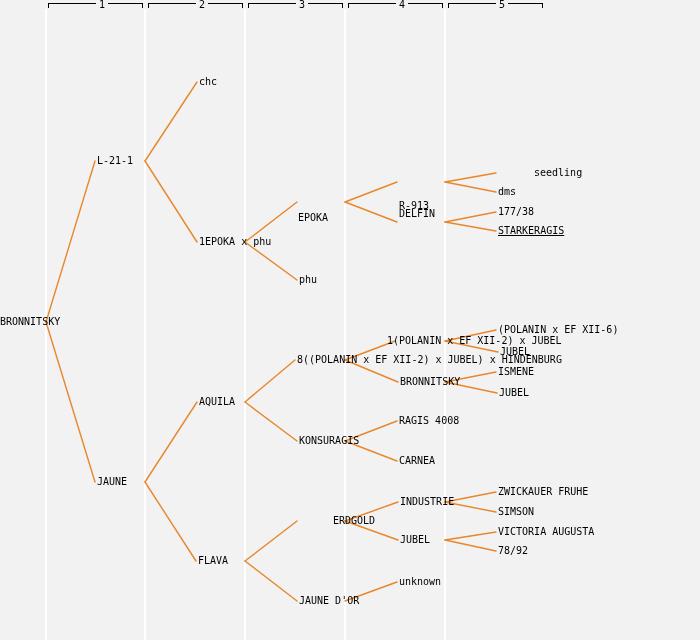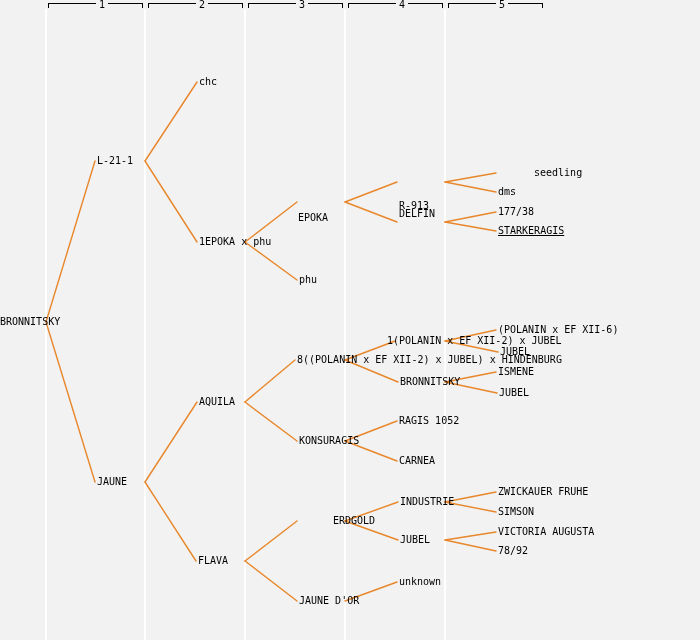--- a/index.html
+++ b/index.html
@@ -86,21 +86,21 @@
       <div class="node" style="left: 298px; top: 196px; margin-top: 16px;">EPOKA</div>
       <div class="node" style="left: 299px; top: 274px;">phu</div>
       <div class="node" style="left: 297px; top: 354px;">8((POLANIN x EF XII-2) x JUBEL) x HINDENBURG</div>
       <div class="node" style="left: 299px; top: 435px;">KONSURAGIS</div>
       <div class="node" style="left: 302px; top: 515px; margin-left: 31px;">ERDGOLD</div>
       <div class="node" style="left: 299px; top: 595px;">JAUNE D'OR</div>
       <div class="node" style="left: 399px; top: 176px; margin-top: 24px;">R-913</div>
       <div class="node" style="left: 399px; top: 208px; text-align: center;">DELFIN</div>
       <div class="node" style="left: 387px; top: 335px;">1(POLANIN x EF XII-2) x JUBEL</div>
       <div class="node" style="left: 400px; top: 376px;">BRONNITSKY</div>
-      <div class="node" style="left: 399px; top: 415px;">RAGIS 1052</div>
+      <div class="node" style="left: 399px; top: 415px;">RAGIS 4008</div>
       <div class="node" style="left: 399px; top: 455px;">CARNEA</div>
       <div class="node" style="left: 400px; top: 496px;">INDUSTRIE</div>
       <div class="node" style="left: 400px; top: 534px;">JUBEL</div>
       <div class="node" style="left: 399px; top: 576px;">unknown</div>
       <div class="node" style="left: 498px; top: 167px; margin-left: 36px;">seedling</div>
       <div class="node" style="left: 498px; top: 186px;">dms</div>
       <div class="node" style="left: 498px; top: 206px;">177/38</div>
       <div class="node" style="left: 498px; top: 225px; text-decoration: underline;">STARKERAGIS</div>
       <div class="node" style="left: 498px; top: 324px;">(POLANIN x EF XII-6)</div>
       <div class="node" style="left: 500px; top: 346px;">JUBEL</div>

